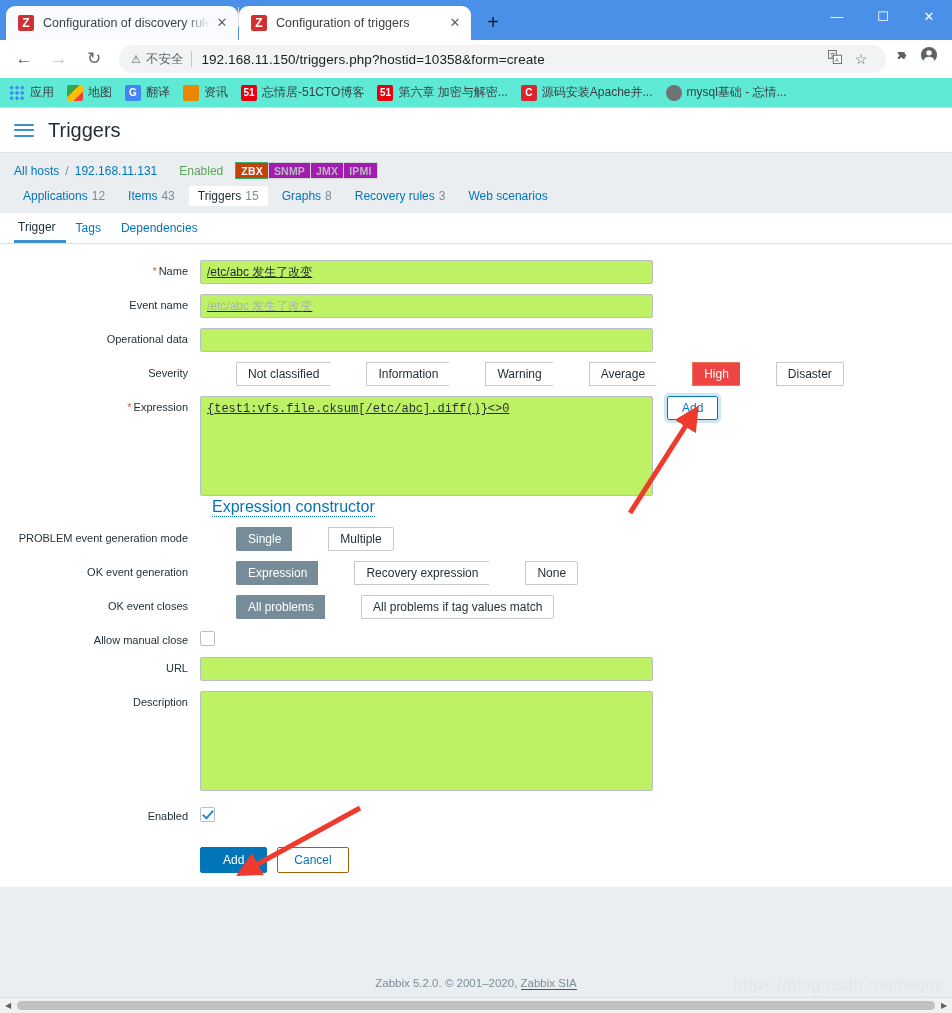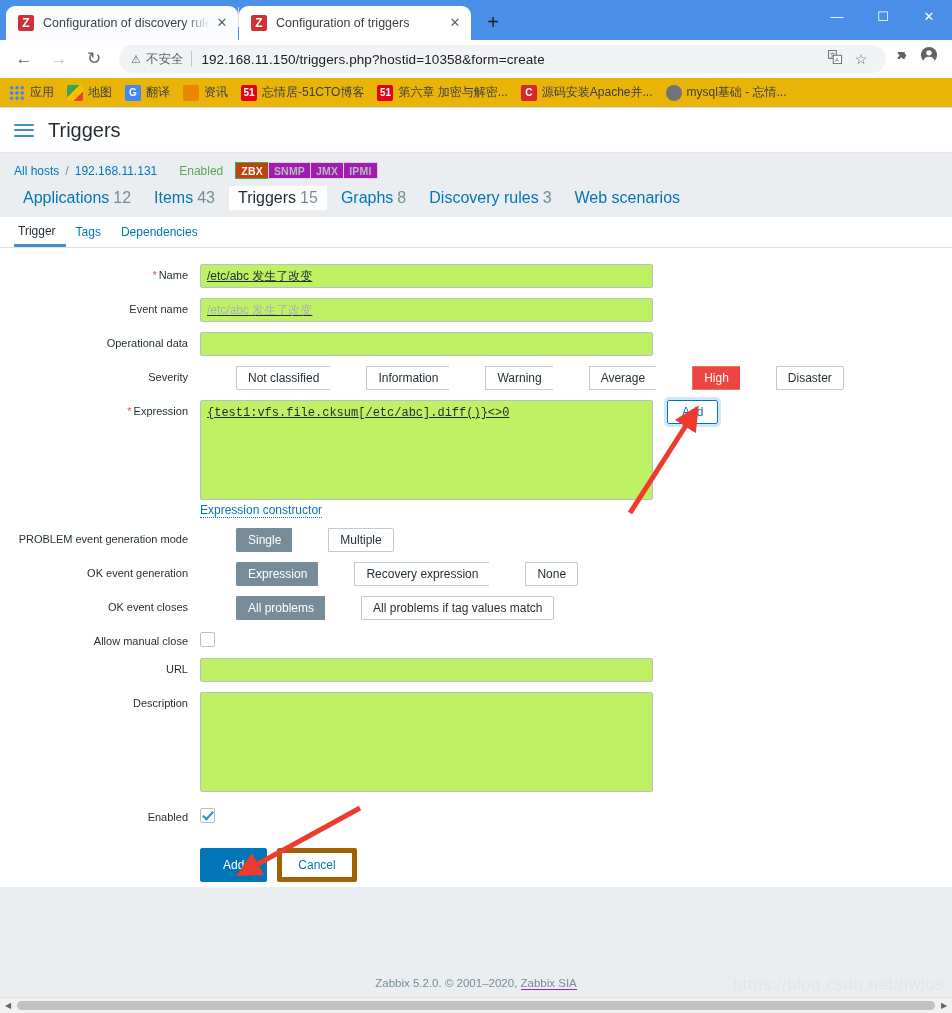--- a/index.html
+++ b/index.html
@@ -152,21 +152,21 @@
     text-align: center;
     color: #5f6368;
     font-size: 14px;
     cursor: pointer;
     flex: none;
   }
   .tb-icon.outside { margin-left: 2px; }
 
   .bookmarks {
     height: 30px;
-    background: #eab308;
+    background: #5eead4;
     display: flex;
     align-items: center;
     padding: 0 9px;
     border-bottom: 1px solid #dadce0;
     overflow: hidden;
   }
   .bm {
     display: flex;
     align-items: center;
     font-size: 12px;
@@ -252,21 +252,21 @@
     padding: 2px 5px 1px 5px;
     border: 1px solid #d3d5d7;
     border-right: none;
     color: #b7bbbe;
     background: #a21caf;
     letter-spacing: .2px;
   }
   .iface:last-child { border-right: 1px solid #d3d5d7; }
   .iface.on { background: #c2410c; border-color: #34af67; color: #ffffff; }
 
-  .hostrow2 { display: flex; align-items: center; font-size: 16px; }
+  .hostrow2 { display: flex; align-items: center; font-size: 12px; }
   .htab {
     padding: 3px 9px;
     color: #0275b8;
     cursor: pointer;
     margin-right: 5px;
     border-radius: 2px 2px 0 0;
   }
   .htab .cnt { color: #768d99; margin-left: 4px; }
   .htab.sel { background: #ffffff; color: #1f2c33; }
   .htab.sel .cnt { color: #768d99; }
@@ -343,26 +343,27 @@
     color: #0275b8;
     background: #ffffff;
     border: 1px solid #0275b8;
     border-radius: 2px;
     padding: 4px 14px;
     cursor: pointer;
     outline: 3px solid #cfe6f7;
     font-family: "Liberation Sans", sans-serif;
   }
   .constructor-link {
-    font-size: 12px;
+    font-size: 16px;
     color: #0275b8;
     border-bottom: 1px dotted #0275b8;
     cursor: pointer;
     display: inline-block;
     margin-top: 2px;
+    margin-left: 12px;
   }
 
   .segctl { display: inline-flex; }
   .seg {
     font-size: 12px;
     color: #1f2c33;
     background: #ffffff;
     border: 1px solid #c3c9ce;
     border-right: none;
     padding: 4px 11px;
@@ -403,21 +404,21 @@
     border: 1px solid #0275b8;
     border-radius: 2px;
     font-size: 12px;
     padding: 5px 22px;
     cursor: pointer;
     font-family: "Liberation Sans", sans-serif;
   }
   .btn-secondary {
     background: #ffffff;
     color: #0275b8;
-    border: 5px solid #a16207;
+    border: 1px solid #a16207;
     border-radius: 2px;
     font-size: 12px;
     padding: 5px 16px;
     margin-left: 10px;
     cursor: pointer;
     font-family: "Liberation Sans", sans-serif;
   }
 
   .page-bottom {
     position: absolute;
@@ -603,21 +604,21 @@
       <span class="htab">
         <span>Items</span><span class="cnt">43</span>
       </span>
       <span class="htab sel">
         <span>Triggers</span><span class="cnt">15</span>
       </span>
       <span class="htab">
         <span>Graphs</span><span class="cnt">8</span>
       </span>
       <span class="htab">
-        <span>Discovery rules</span><span class="cnt">3</span>
+        <span>Recovery rules</span><span class="cnt">3</span>
       </span>
       <span class="htab">
         <span>Web scenarios</span>
       </span>
     </div>
   </div>
 
   <div class="formtabs">
     <div class="ftab sel">Trigger</div>
     <div class="ftab">Tags</div>

